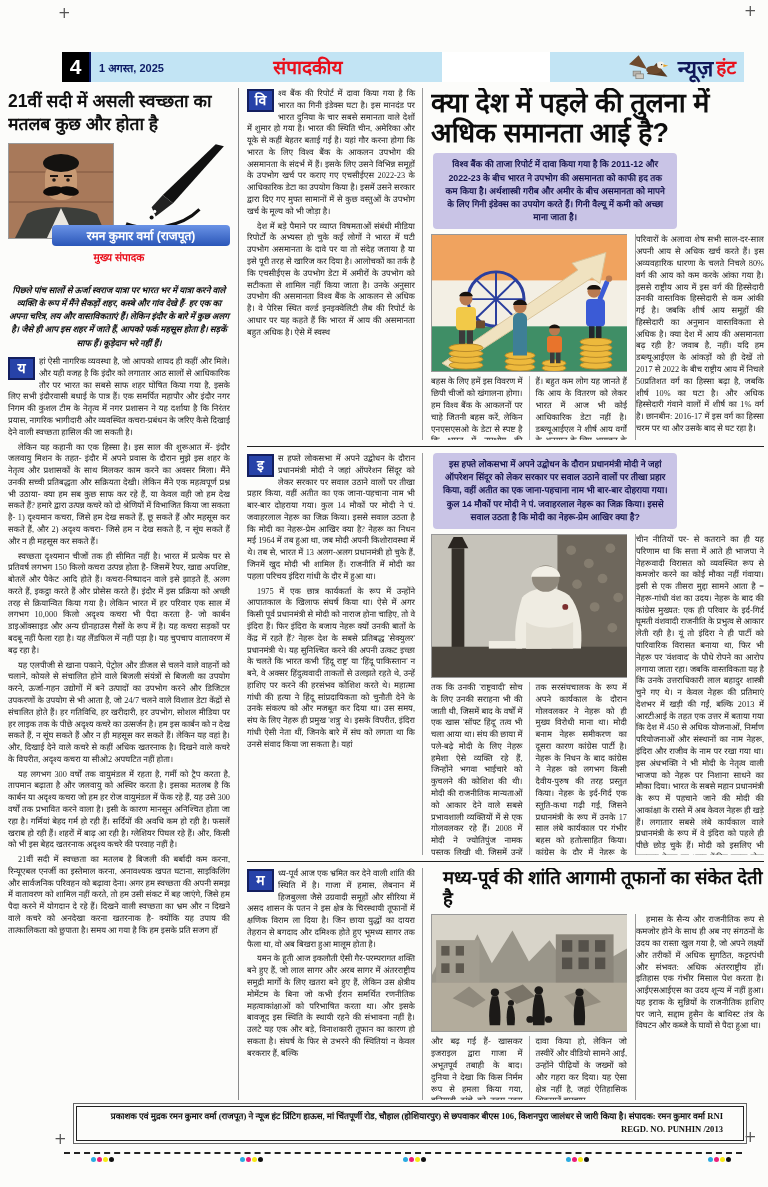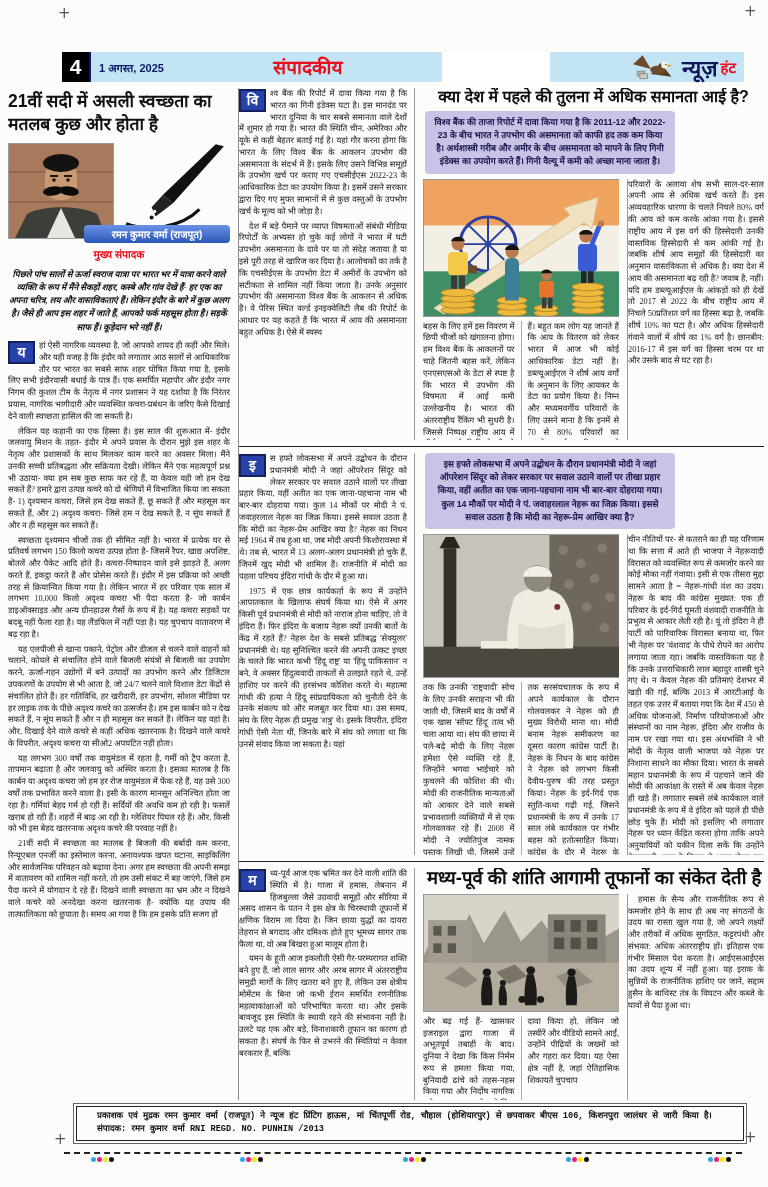--- a/index.html
+++ b/index.html
@@ -10,64 +10,64 @@
 
   
   .masthead{position:absolute;left:62px;right:24px;top:52px;height:30px;display:flex;align-items:stretch;}
   .mh-left{flex:1;display:flex;align-items:stretch;background:#c2e4f4;}
   .pagenum{width:27px;background:#000;color:#fff;font-weight:bold;font-size:21px;display:flex;align-items:center;justify-content:center;font-family:"Liberation Sans",sans-serif;}
   .mh-date{display:flex;align-items:center;padding:0 10px 0 8px;color:#0d1b66;font-weight:bold;font-size:11px;border-left:2px solid #0d1b66;font-family:"Liberation Sans",sans-serif;}
   .mh-section{flex:1;display:flex;align-items:center;justify-content:center;color:#e8101c;font-weight:bold;font-size:19px;font-family:"Liberation Sans",sans-serif;}
   .mh-gap{width:108px;background:#fff;}
   .mh-brand{width:186px;background:#c2e4f4;display:flex;align-items:center;justify-content:flex-end;gap:3px;padding-right:8px;font-family:"Liberation Sans",sans-serif;}
   .brand-blue{color:#10175a;font-weight:bold;font-size:22px;}
-  .brand-red{color:#e8101c;font-weight:bold;font-size:15px;}
+  .brand-red{color:#e8101c;font-weight:bold;font-size:19px;}
   .eagle{width:44px;height:28px;margin-right:2px;}
 
   
-  .content{position:absolute;left:8px;right:4px;top:88px;height:1012px;display:flex;overflow:hidden;}
+  .content{position:absolute;left:8px;right:4px;top:88px;height:1012px;display:flex;gap:8px;overflow:hidden;}
   .left-col{width:222px;border-right:1px solid #8a8a8a;padding-right:8px;display:flex;flex-direction:column;overflow:hidden;}
   .right-area{flex:1;display:flex;flex-direction:column;overflow:hidden;}
 
   
   .body-p{font-size:8.3px;line-height:1.42;text-align:justify;margin:0 0 3px;color:#1d1d1d;text-indent:10px;}
   .body-p.first{text-indent:0;}
   .dc{float:left;background:#2742a8;border:2px solid #141f5e;color:#fff;font-weight:bold;font-size:14px;line-height:19px;min-width:19px;height:19px;text-align:center;margin:1px 4px 1px 0;padding:0 2px;font-family:"Liberation Sans",sans-serif;}
 
   
   .la-title{font-size:17.5px;font-weight:bold;line-height:1.3;margin:2px 0 7px;color:#111;font-family:"Liberation Sans",sans-serif;}
   .la-media{display:flex;gap:4px;height:96px;margin-bottom:2px;}
   .la-photo{width:104px;height:94px;border:1px solid #999;}
   .la-pen{flex:1;height:94px;}
   .authorband{width:146px;margin-left:auto;margin-top:-16px;background:linear-gradient(#6a93e6,#2a56b8);color:#fff;
-              text-align:center;font-weight:bold;font-size:10px;border-radius:4px;padding:2px 0;position:relative;z-index:2;font-family:"Liberation Sans",sans-serif;}
-  .authorrole{text-align:center;color:#e8101c;font-weight:bold;font-size:10.5px;margin:4px 0 3px;font-family:"Liberation Sans",sans-serif;}
+              text-align:center;font-weight:bold;font-size:12px;border-radius:4px;padding:2px 16px;position:relative;z-index:2;font-family:"Liberation Sans",sans-serif;}
+  .authorrole{text-align:center;color:#e8101c;font-weight:bold;font-size:10.5px;margin:4px 0 16px;font-family:"Liberation Sans",sans-serif;}
   .la-intro{font-style:italic;font-weight:bold;font-size:8.6px;line-height:1.55;text-align:center;margin:4px 0 6px;color:#101010;}
   .la-paras{flex:1;overflow:hidden;}
 
   
   .block{display:flex;gap:8px;overflow:hidden;}
   .block.sep{border-top:1.5px solid #222;margin-top:6px;padding-top:6px;}
   .b-col1{width:168px;overflow:hidden;border-right:1px solid #9a9a9a;padding-right:7px;}
   .b-rest{flex:1;display:flex;flex-direction:column;overflow:hidden;}
-  .b-headline{font-size:16px;font-weight:bold;text-align:center;line-height:1.12;color:#0d0d0d;margin:0 0 5px;font-family:"Liberation Sans",sans-serif;}
-  .b-headline.small{font-size:18.5px;text-align:left;padding-left:4px;}
+  .b-headline{font-size:27px;font-weight:bold;text-align:left;line-height:1.12;color:#0d0d0d;margin:0 0 5px;font-family:"Liberation Sans",sans-serif;}
+  .b-headline.small{font-size:18.5px;text-align:left;padding-left:4px;margin-left:8px;}
   .leadbox{background:#c9c4e6;border-radius:4px;padding:5px 9px;font-weight:bold;font-size:8.8px;line-height:1.5;
            text-align:center;color:#17164e;width:68%;margin:0 0 5px 2px;font-family:"Liberation Sans",sans-serif;}
   .rest-row{display:flex;gap:8px;flex:1;overflow:hidden;}
   .b-mid{width:196px;display:flex;flex-direction:column;overflow:hidden;}
   .b-col4{flex:1;overflow:hidden;border-left:1px solid #9a9a9a;padding-left:0;}
   .minirow{display:flex;gap:6px;flex:1;overflow:hidden;margin-top:4px;}
   .minicol{flex:1;overflow:hidden;}
   .minicol + .minicol{border-left:1px solid #aaa;padding-left:6px;}
   .artimg{width:100%;border:1px solid #999;}
 
   
   .imprint{position:absolute;left:76px;right:24px;top:1106px;border:1.5px solid #222;outline:1px solid #666;outline-offset:2px;
-           padding:3px 20px;text-align:left;font-weight:bold;font-size:8.6px;line-height:1.55;color:#111;font-family:Liberation Mono, monospace;}
+           padding:3px 20px;text-align:right;font-weight:bold;font-size:8.6px;line-height:1.55;color:#111;font-family:Liberation Serif, serif;}
   .regline{position:absolute;left:64px;right:26px;top:1152px;border-top:2px dashed #222;height:12px;}
   .dotgroup{position:absolute;top:3px;display:flex;gap:1px;}
   .dot{width:5px;height:5px;border-radius:50%;}
   .dot.c{background:#29abe2}.dot.m{background:#ec1e79}.dot.y{background:#f7e913}.dot.k{background:#111}
 </style>
 </head>
 <body>
 
 <div class="page">
   <span class="crop tl">+</span>

